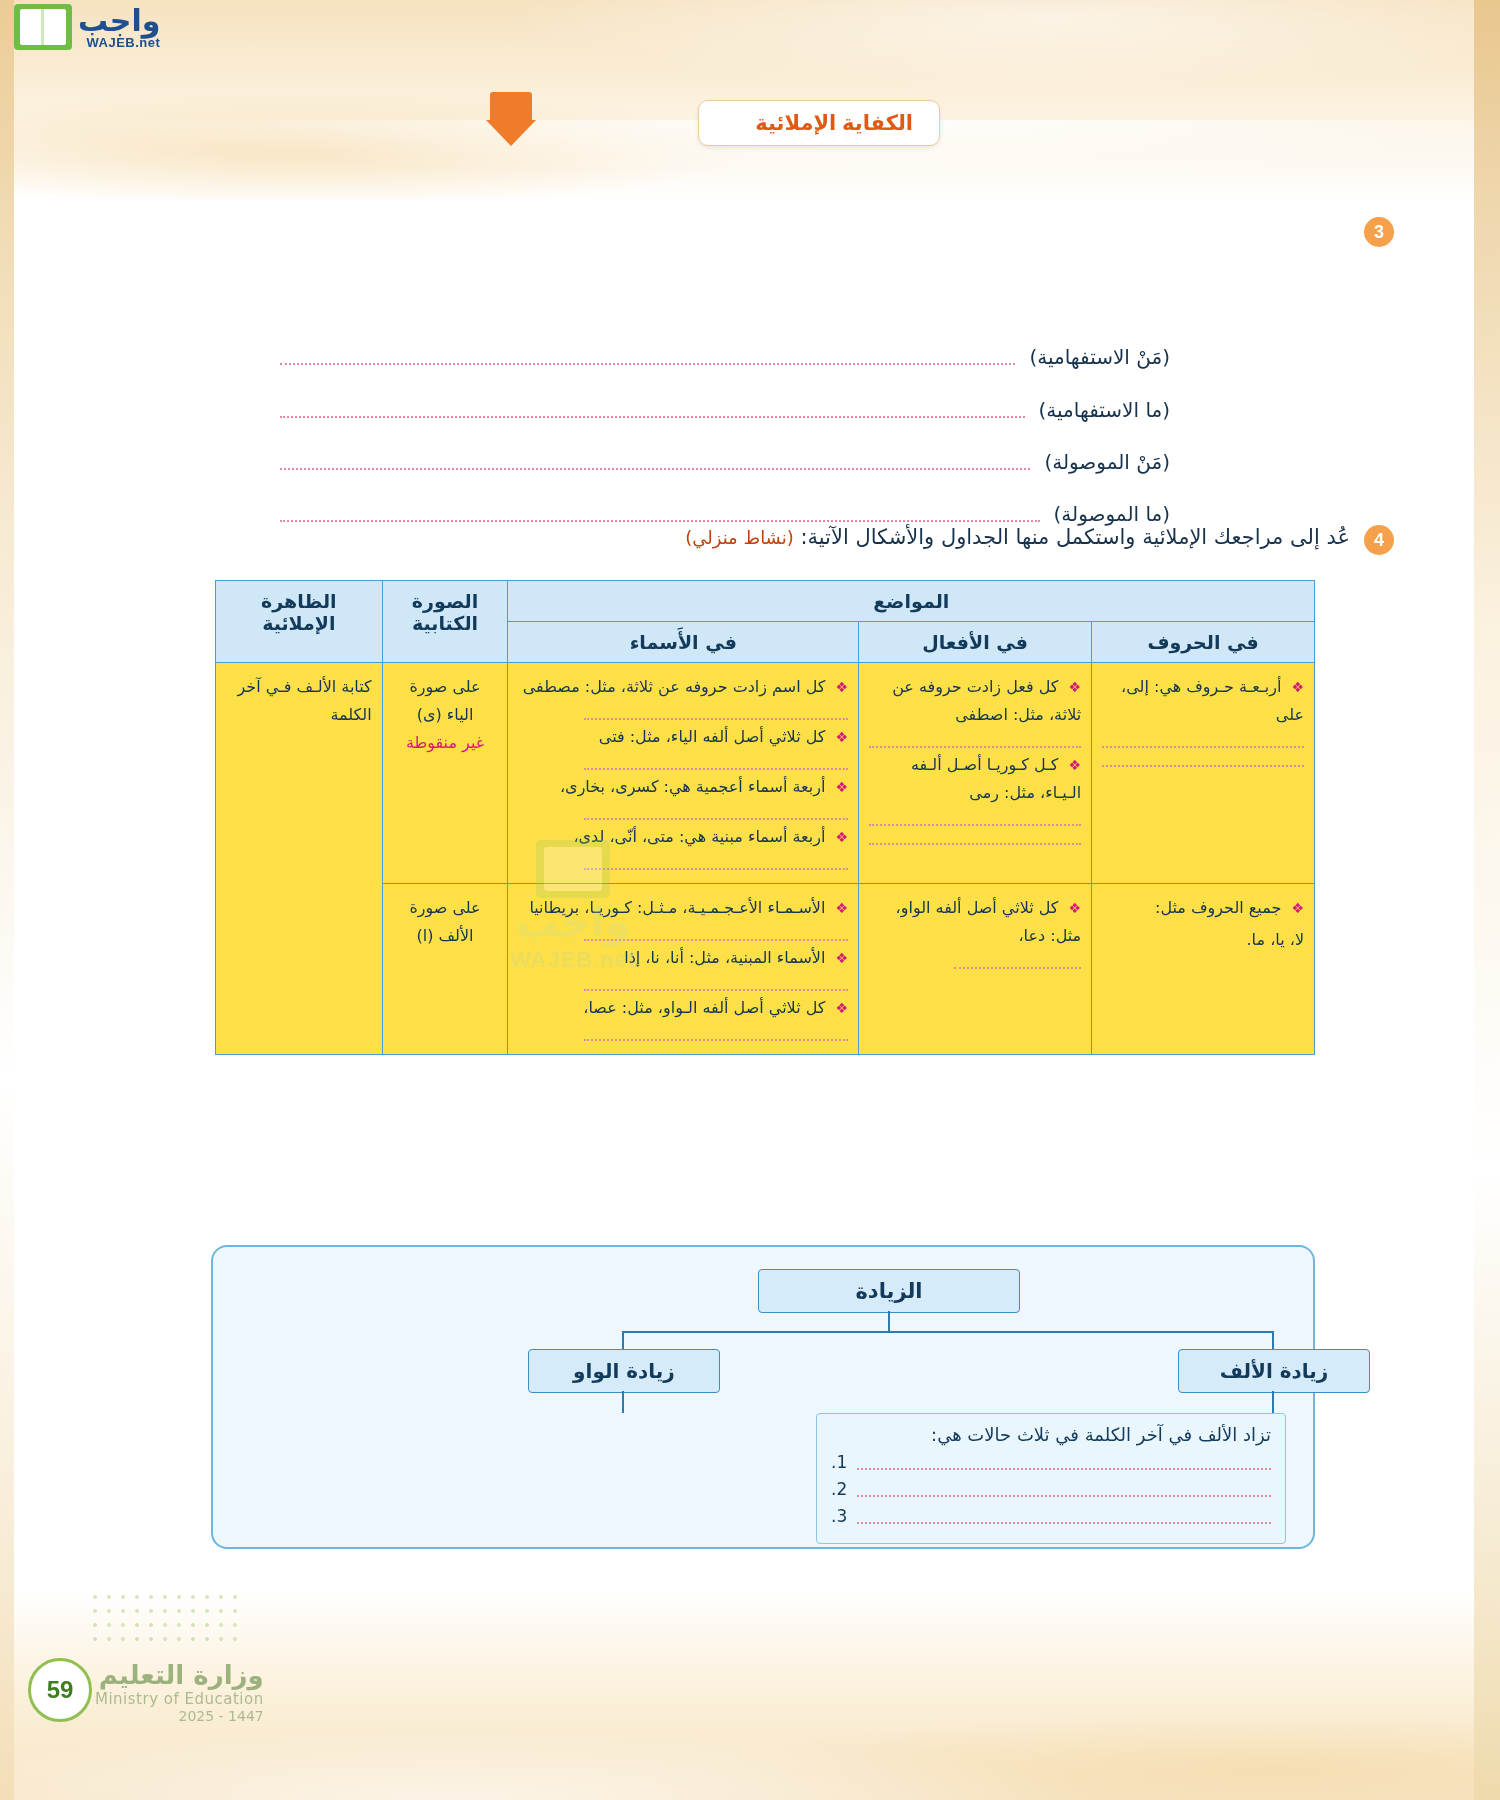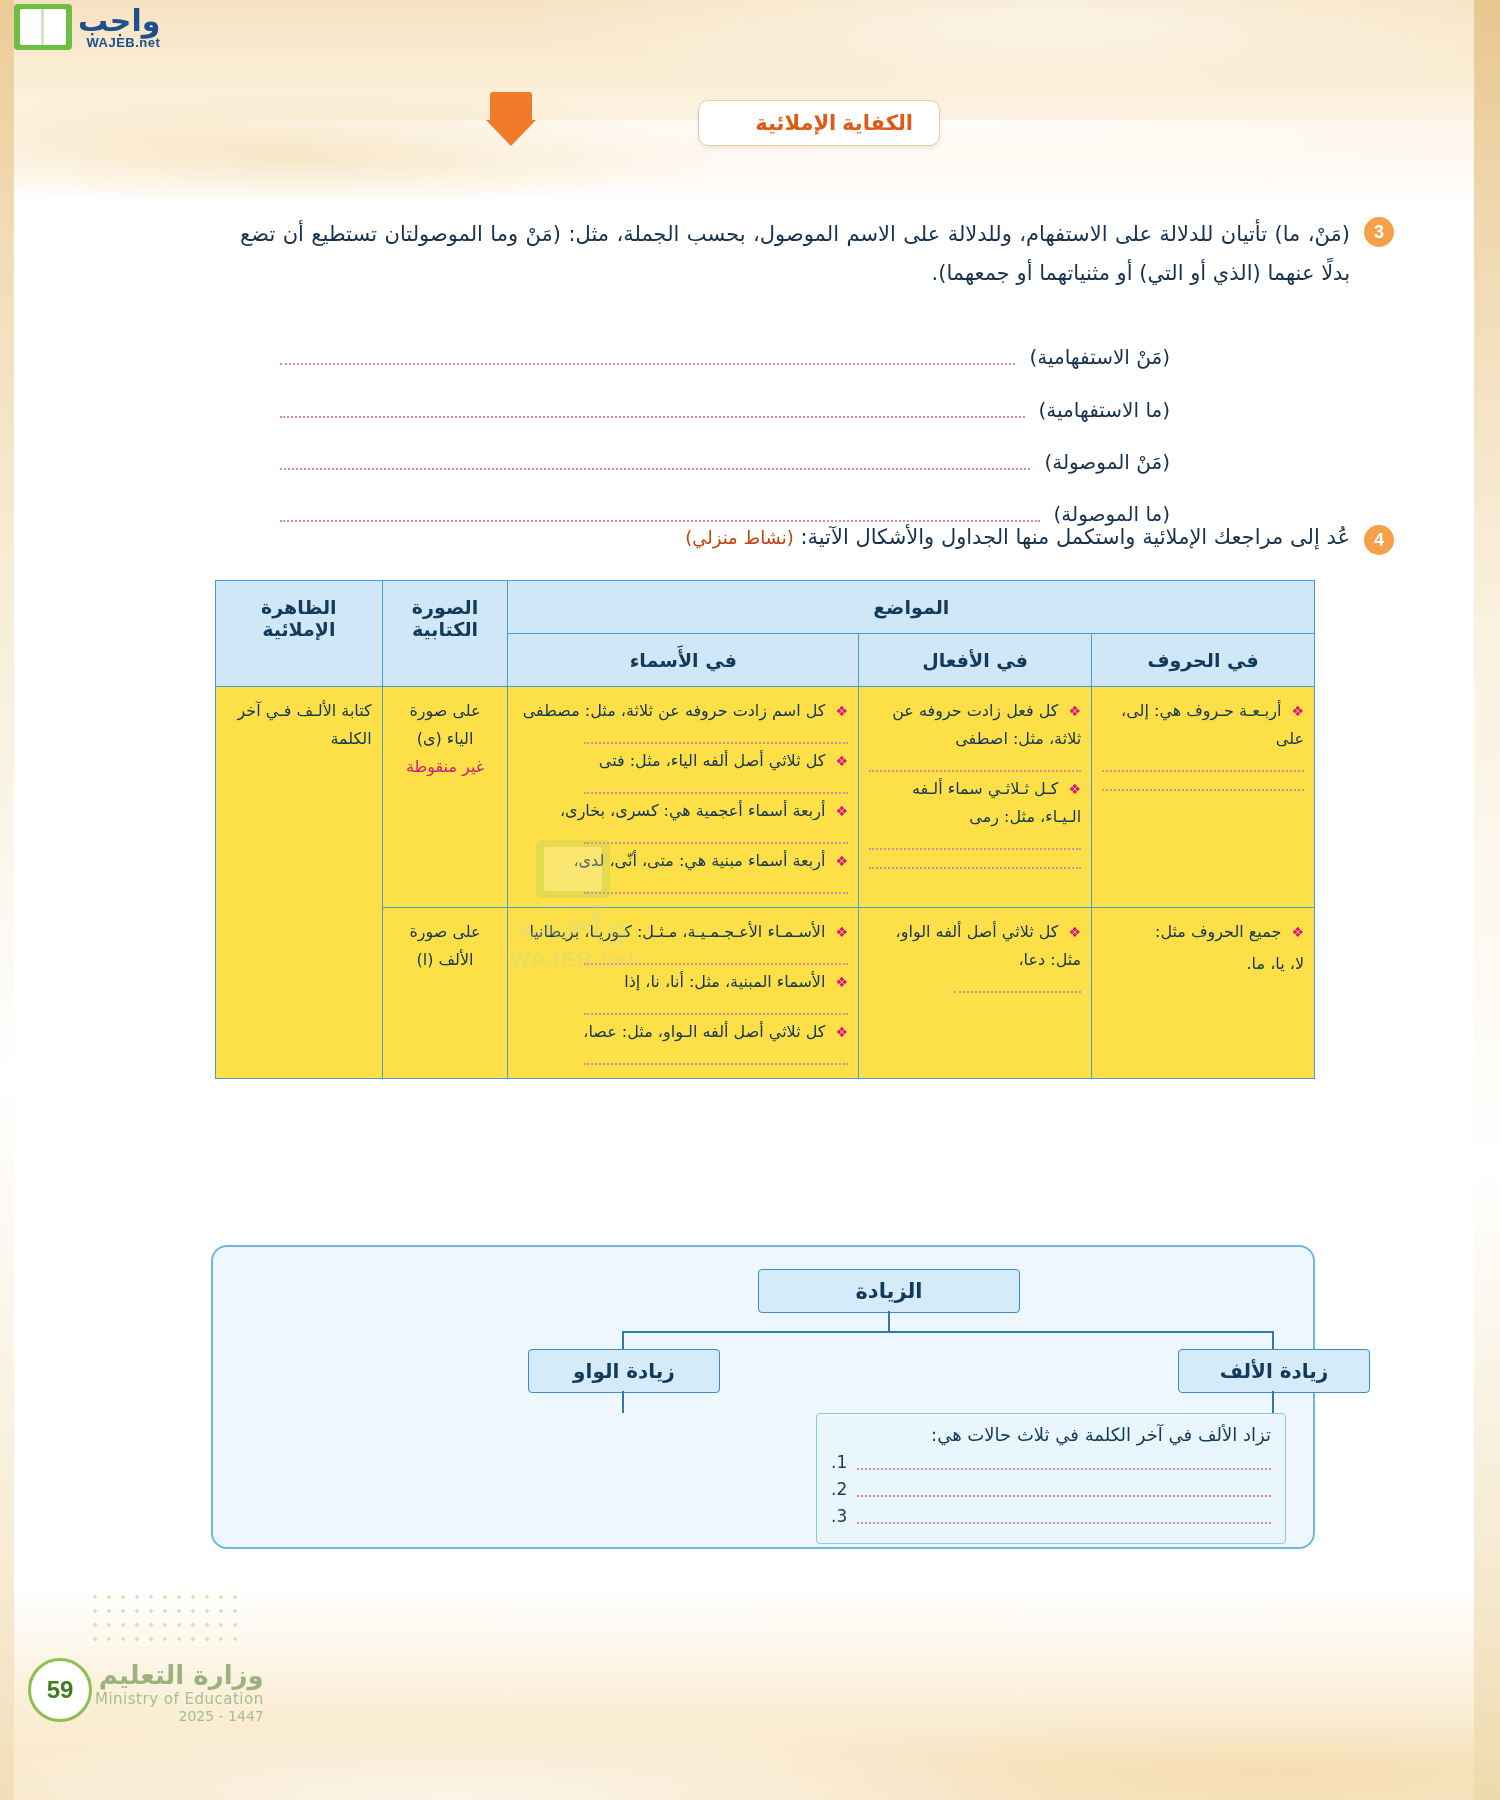--- a/index.html
+++ b/index.html
@@ -84,21 +84,21 @@
   }
   .q4 .note{color:#c2410c;font-size:18px;}
 
   
   table.main{
     position:absolute;right:185px;top:580px;width:1100px;border-collapse:collapse;
     font-family:"DejaVu Sans",sans-serif;
   }
   table.main th,table.main td{border:1px solid #4a9ed1;vertical-align:top;}
   table.main thead th{
-    background:#cfe7f7;color:#123a5a;font-size:19px;font-weight:bold;text-align:center;padding:15px 6px;
+    background:#cfe7f7;color:#123a5a;font-size:19px;font-weight:bold;text-align:center;padding:9px 6px;
   }
   table.main td{background:#fde047;color:#14354f;font-size:16px;padding:10px 10px;line-height:1.75;}
   .cell-center{text-align:center;font-size:17px;}
   .pink{color:#d5197a;}
   .bullet{color:#d5197a;font-size:14px;margin-left:5px;}
   .dline{border-bottom:2px dotted #e0899f;height:12px;margin:5px 0 3px;}
   .dline.short{width:60%;}
   .dline.mid{width:80%;}
   li.item{list-style:none;margin-bottom:4px;}
   ul.items{margin:0;padding:0;}
@@ -168,21 +168,20 @@
 <div class="arrow-box"></div>
 <div class="arrow-tip"></div>
 <div class="badge-wrap">
   <div class="badge">الكفاية الإملائية</div>
 </div>
 
 <div class="content">
 
   <div class="para">
     <span class="num-circle">3</span>
-    <span>(مَنْ، ما) تأتيان للدلالة على الاستفهام، وللدلالة على الاسم الموصول، بحسب الجملة، مثل: (مَنْ وما الموصولتان تستطيع أن تضع بدلًا عنهما (الذي أو التي) أو مثنياتهما أو جمعهما).</span>
   </div>
 
   <div class="fill-row" style="top:345px;">
     <span class="fill-label">(مَنْ الاستفهامية)</span>
     <span class="fill-line"></span>
   </div>
   <div class="fill-row" style="top:398px;">
     <span class="fill-label">(ما الاستفهامية)</span>
     <span class="fill-line"></span>
   </div>
@@ -232,21 +231,21 @@
           <ul class="items">
             <li class="item">
               <span class="bullet">❖</span>
               <span>كل فعل زادت حروفه عن ثلاثة، مثل: اصطفى</span>
             </li>
           </ul>
           <div class="dline"></div>
           <ul class="items">
             <li class="item">
               <span class="bullet">❖</span>
-              <span>كـل ثـلاثـي سماء ألـفه الـيـاء، مثل: رمى</span>
+              <span>كـل كـوريـا أصـل ألـفه الـيـاء، مثل: رمى</span>
             </li>
           </ul>
           <div class="dline"></div>
           <div class="dline"></div>
         </td>
 
         <td>
           <ul class="items">
             <li class="item">
               <span class="bullet">❖</span>

